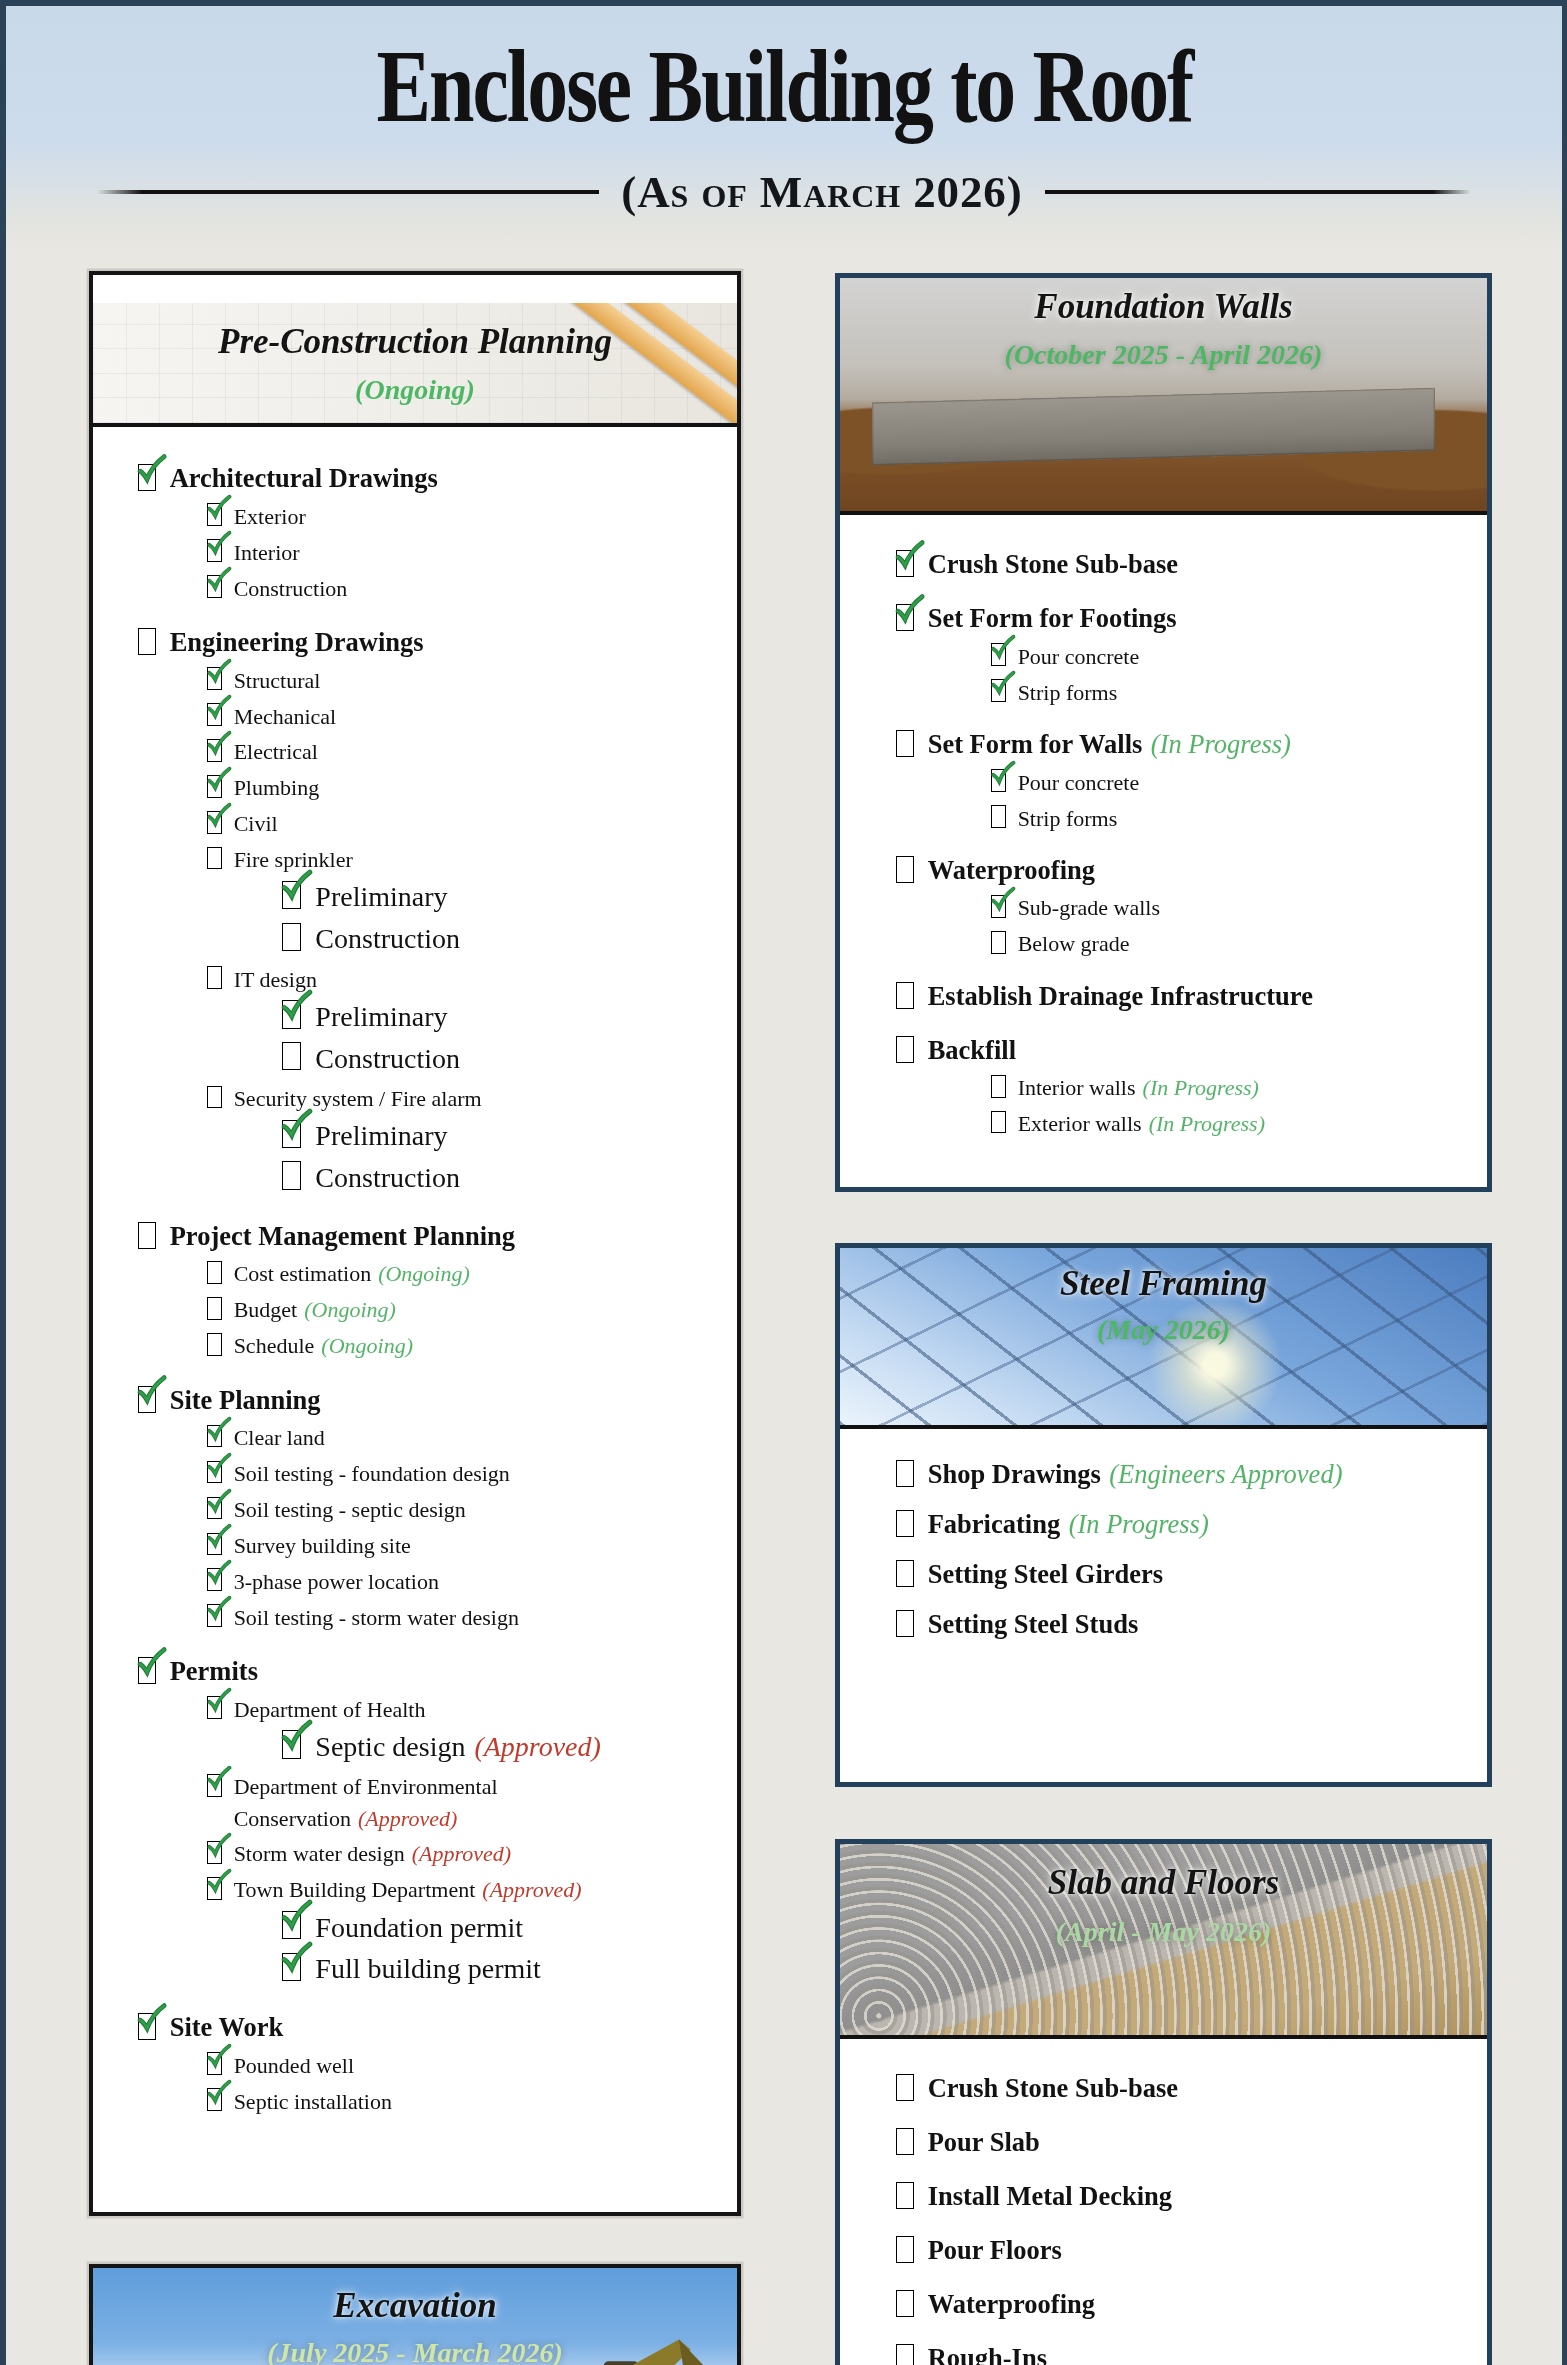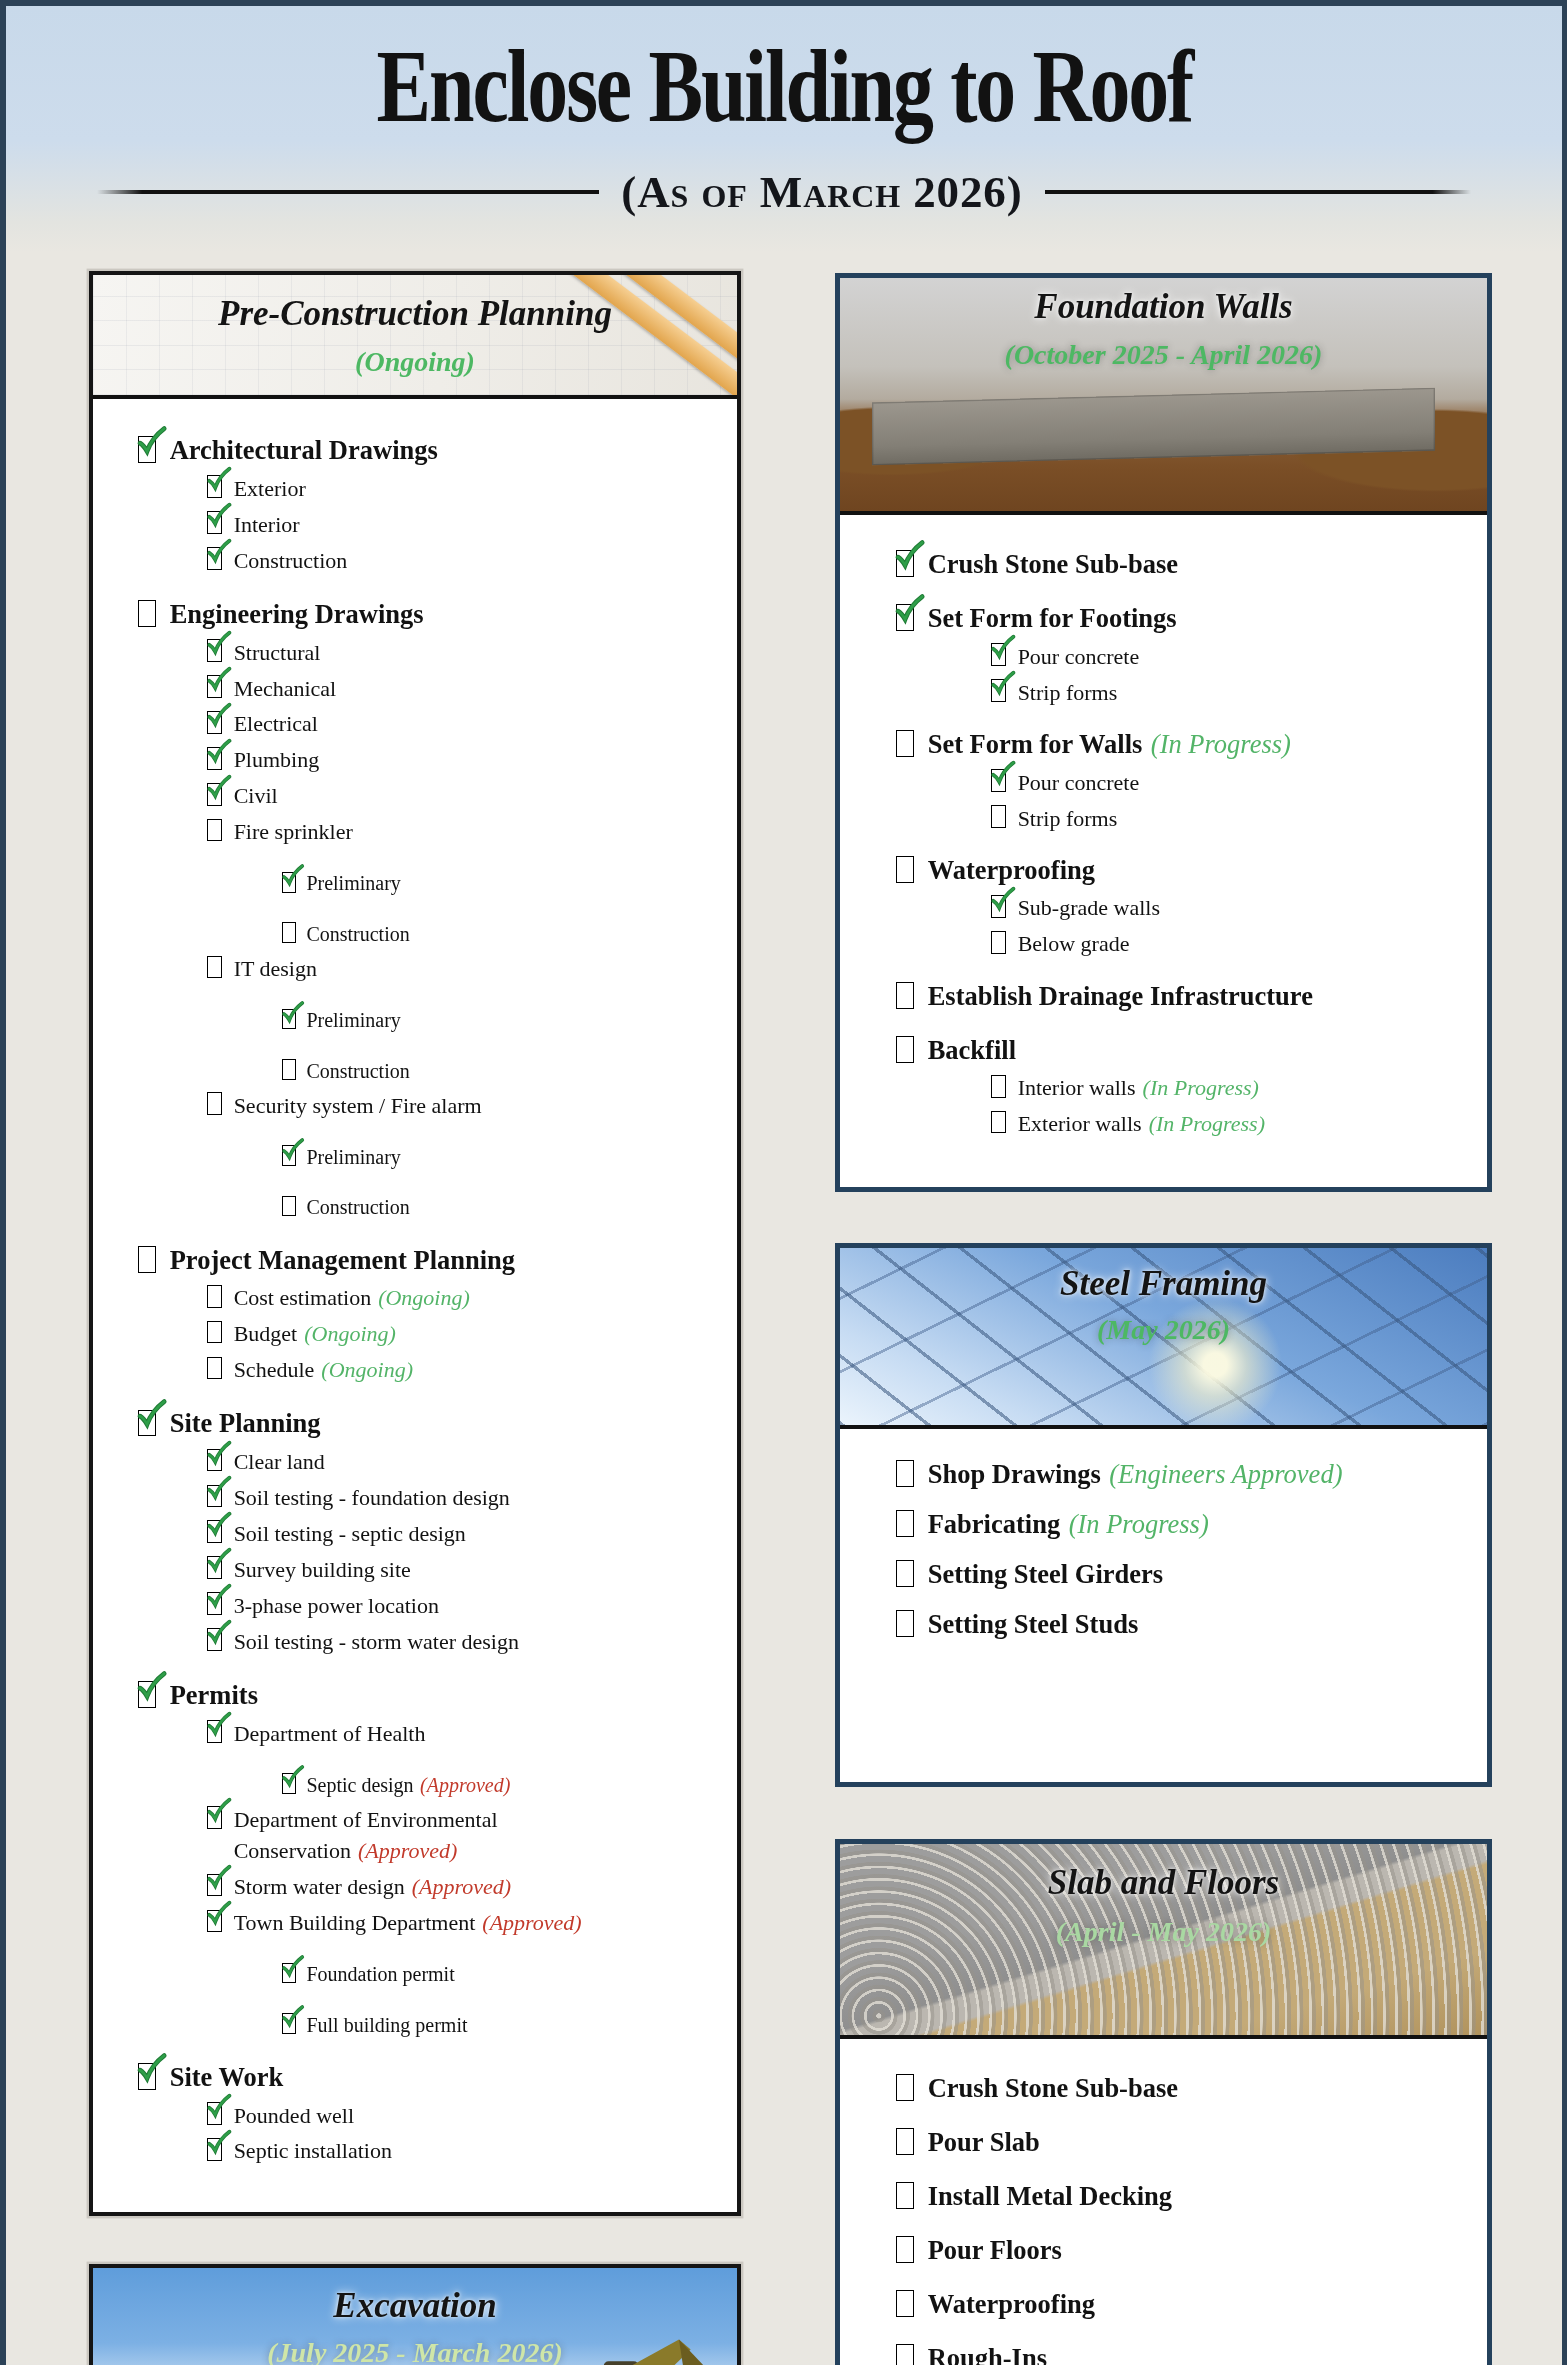--- a/index.html
+++ b/index.html
@@ -25,21 +25,21 @@
   .phead{position:relative;display:flex;flex-direction:column;align-items:center;
          border-bottom:4.3px solid #111;box-sizing:border-box;overflow:hidden;}
   .ptitle{font-size:35px;font-weight:700;font-style:italic;color:#141414;z-index:3;line-height:1.25;}
   .pdate{font-size:28px;font-weight:700;font-style:italic;color:#4db863;z-index:3;line-height:1.2;}
   .photo .ptitle{text-shadow:0 0 9.5px rgba(255,255,255,.95),0 0 3.8px rgba(255,255,255,.7);}
   .photo .pdate{text-shadow:0 0 7.6px rgba(40,40,40,.35);}
   
   .hdr-pre{justify-content:center;gap:9px;background:
      repeating-linear-gradient(0deg,rgba(110,120,145,.10) 0 0.9px,transparent 0.9px 24.6px),
      repeating-linear-gradient(90deg,rgba(110,120,145,.09) 0 0.9px,transparent 0.9px 33px),
-     linear-gradient(100deg,#f6f5f2 0%,#efede8 55%,#e8e5de 100%);}
+     linear-gradient(100deg,#f6f5f2 0%,#efede8 55%,#e8e5de 100%); margin-top: 28px;}
   .hdr-pre::before,.hdr-pre::after{content:'';position:absolute;height:21px;width:360px;
      background:linear-gradient(#f6cf92,#e2a54d);border-radius:4.7px;z-index:1;
      box-shadow:0 1.4px 2.8px rgba(0,0,0,.25);}
   .hdr-pre::before{right:-57px;top:6.6px;transform:rotate(37deg);}
   .hdr-pre::after{right:-90px;top:-7.6px;transform:rotate(37deg);}
   .hdr-exc{justify-content:flex-start;padding-top:16px;gap:8.5px;background:
      radial-gradient(ellipse at 15% 88%,#76542a 0 16%,transparent 17%),
      radial-gradient(ellipse at 45% 95%,#6e4c22 0 22%,transparent 23%),
      linear-gradient(#5f9ddb 0%,#7cb0e4 38%,#b6d3ef 56%,#a97f3f 58%,#8a5f2e 80%,#6e471f 100%);}
   .hdr-fnd{justify-content:flex-start;padding-top:7px;gap:9.5px;background:
@@ -58,21 +58,21 @@
      repeating-radial-gradient(circle at 6% 90%,rgba(225,221,212,.8) 0 2.4px,rgba(150,146,138,.5) 2.8px 6.2px,transparent 6.6px 12.3px),
      linear-gradient(163deg,#9d9d9d 0 32%,#8f8f8f 48%,#bbb7b0 49% 55%,#c4aa78 56% 78%,#b0925c 100%);}
   .hdr-art{position:absolute;z-index:1;}
   
   .plist{padding:13.2px 11.4px 0 0;}
   .row{display:flex;align-items:flex-start;color:#121212;}
   .row .txt{display:block;}
   .lbl{white-space:pre-wrap;}
   .l1{font-size:26.5px;font-weight:700;line-height:1.32;padding-left:45px;margin-top:21px;}
   .l2{font-size:22px;font-weight:400;line-height:1.42;padding-left:114px;margin-top:4.7px;}
-  .l3{font-size:20px;font-weight:400;line-height:1.42;padding-left:189px;margin-top:22px;}
+  .l3{font-size:28px;font-weight:400;line-height:1.42;padding-left:189px;margin-top:2px;}
   .panel.right .l1{padding-left:56px;margin-top:19px;}
   .panel.right .l2{padding-left:151px;}
   .panel.tight .l1{margin-top:15px;}
   .cb{flex:none;position:relative;display:inline-block;width:.60em;height:.94em;
       border:.055em solid #000;background:#fff;margin-right:.52em;margin-top:.12em;}
   .tick{position:absolute;left:-18%;top:-78%;width:190%;height:190%;overflow:visible;z-index:2;}
   .status{font-style:italic;font-weight:400;margin-left:.32em;}
   .status.green{color:#53b468;}
   .status.red{color:#c23a2b;}
 </style>

